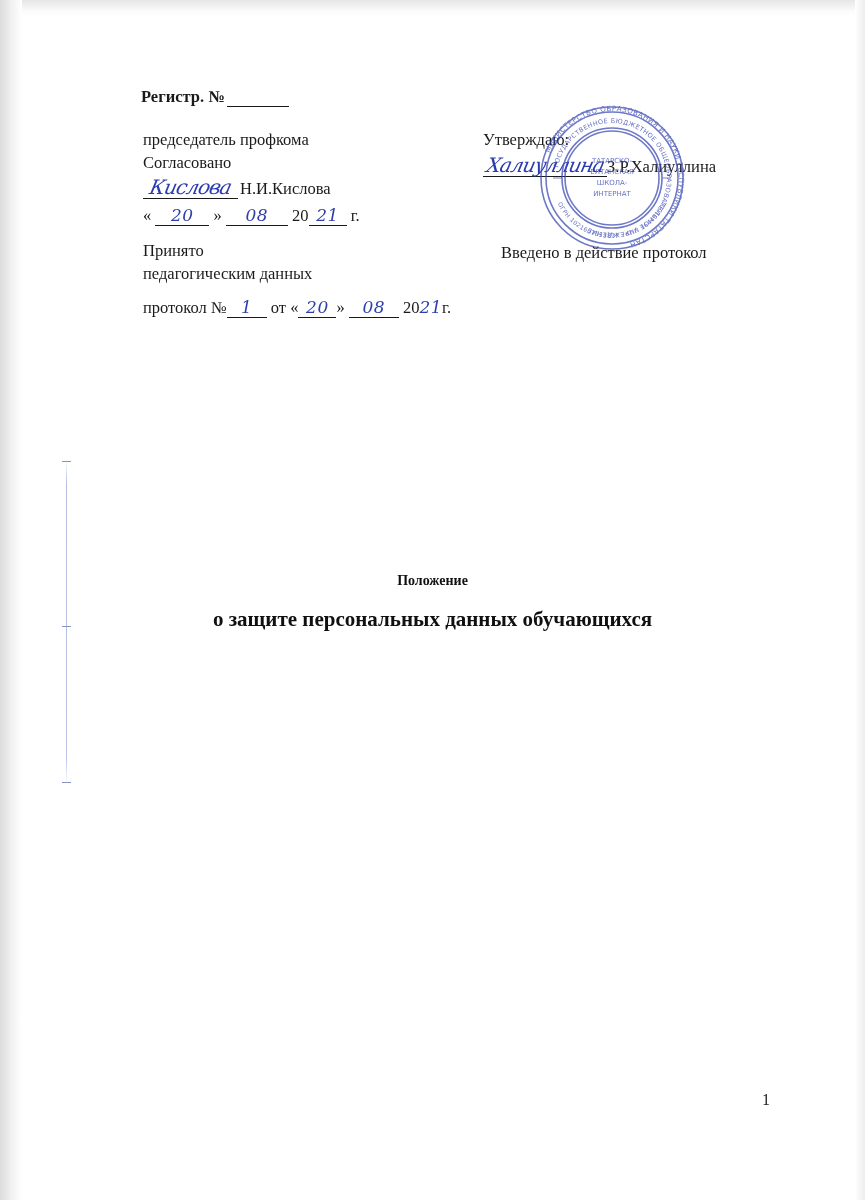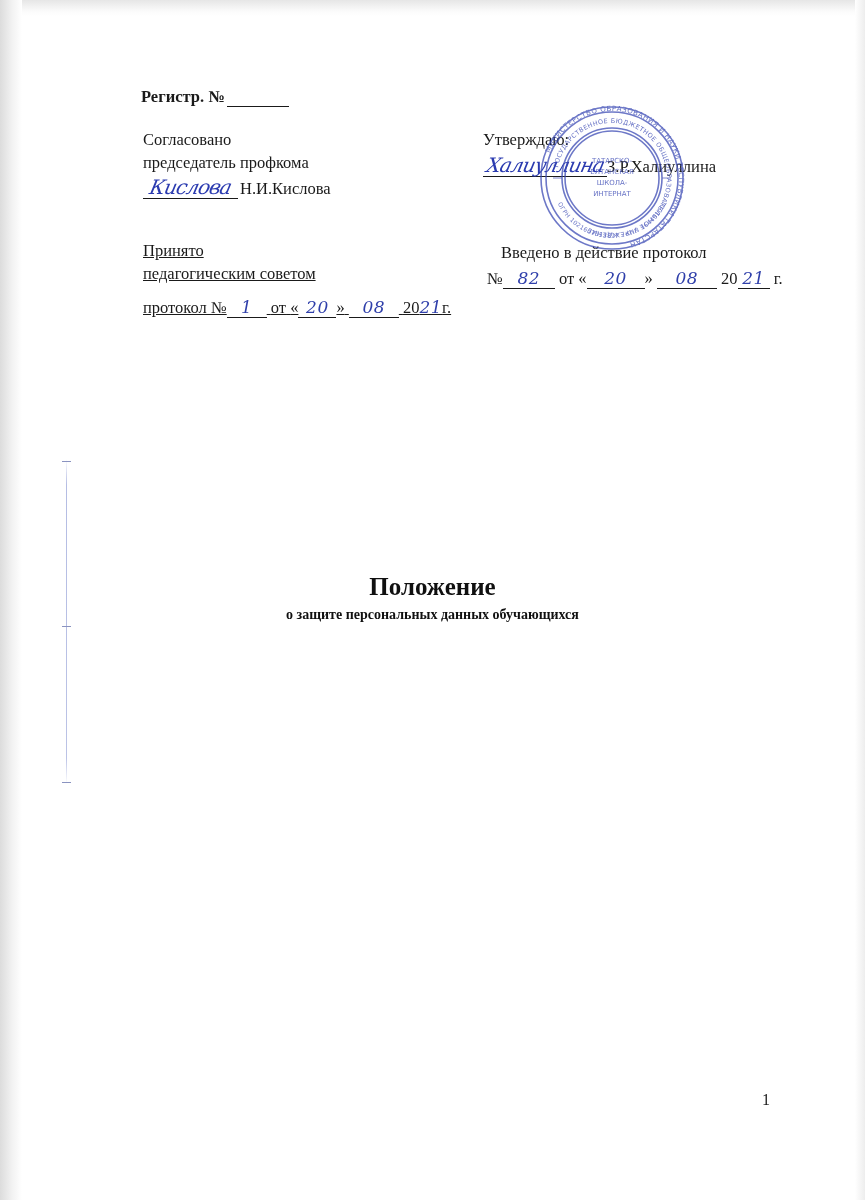--- a/index.html
+++ b/index.html
@@ -80,21 +80,20 @@
     color: #1a1a1a;
   }
   .block2-left {
     position: absolute;
     left: 143px;
     top: 238px;
     width: 330px;
     font-size: 16.5px;
     line-height: 1.42;
     color: #1a1a1a;
-    text-decoration: underline;
   }
   .block2-right {
     position: absolute;
     left: 487px;
     top: 240px;
     width: 340px;
     font-size: 16.5px;
     line-height: 1.42;
     color: #1a1a1a;
   }
@@ -126,31 +125,31 @@
     line-height: 1.05;
   }
 
   
   .title {
     position: absolute;
     left: 0;
     top: 572px;
     width: 865px;
     text-align: center;
-    font-size: 25px;
+    font-size: 14px;
     font-weight: bold;
     color: #101010;
   }
   .subtitle {
     position: absolute;
     left: 0;
     top: 606px;
     width: 865px;
     text-align: center;
-    font-size: 14px;
+    font-size: 21px;
     font-weight: bold;
     color: #101010;
   }
 
   .page-number {
     position: absolute;
     left: 762px;
     top: 1090px;
     font-size: 16px;
     color: #1a1a1a;
@@ -193,56 +192,56 @@
   <div class="scan-edge-left"></div>
   <div class="scan-edge-right"></div>
 
   <div class="doc-body">
 
     <div class="regnum">
       <span>Регистр. №</span><span class="blank"></span>
     </div>
 
     <div class="col-left">
+      <div>председатель профкома</div>
       <div>Согласовано</div>
-      <div>председатель профкома</div>
       <div style="margin-top:2px;">
         <span class="ul" style="width:95px;"><span class="hw-sig">Кислова</span></span><span style="margin-left:2px;text-align:right;">Н.И.Кислова</span>
+      </div>
+      <div style="margin-top:5px;">
+        <span>«</span>
+        <span class="ul" style="width:54px;"><span class="hw">20</span></span>
+        <span>»</span>
+        <span class="ul" style="width:62px;"><span class="hw">08</span></span>
+        <span>20</span><span class="ul" style="width:38px;"><span class="hw">21</span></span>
+        <span>г.</span>
       </div>
     </div>
 
     <div class="col-right">
       <div>Утверждаю:</div>
       <div style="margin-top:3px;">
         <span class="ul" style="width:124px;"><span class="hw-sig">Халиуллина</span></span><span>З.Р.Халиуллина</span>
       </div>
     </div>
 
     <div class="block2-left">
       <div>Принято</div>
-      <div>педагогическим советом</div>
+      <div>педагогическим данных</div>
       <div style="margin-top:9px;">
         <span>протокол №</span><span class="ul" style="width:40px;"><span class="hw">1</span></span>
         <span>от</span>
         <span>«</span><span class="ul" style="width:38px;"><span class="hw">20</span></span><span>»</span>
         <span class="ul" style="width:50px;"><span class="hw">08</span></span>
         <span>20</span><span class="hw">21</span><span>г.</span>
       </div>
     </div>
 
     <div class="block2-right">
       <div style="padding-left:14px;">Введено в действие протокол</div>
-      <div style="margin-top:3px;">
-        <span>№</span><span class="ul" style="width:52px;"><span class="hw">82</span></span>
-        <span>от</span>
-        <span>«</span><span class="ul" style="width:58px;"><span class="hw">20</span></span><span>»</span>
-        <span class="ul" style="width:60px;"><span class="hw">08</span></span>
-        <span>20</span><span class="ul" style="width:32px;"><span class="hw">21</span></span>
-        <span>г.</span>
-      </div>
     </div>
 
     <div class="stamp">
       <svg width="162" height="162" viewBox="0 0 162 162" xmlns="http://www.w3.org/2000/svg">
         <defs>
           <path id="arcOuter" d="M 81,81 m -67,0 a 67,67 0 1,1 134,0 a 67,67 0 1,1 -134,0"></path>
           <path id="arcInner" d="M 81,81 m -55,0 a 55,55 0 1,1 110,0 a 55,55 0 1,1 -110,0"></path>
           <path id="arcBottom" d="M 81,81 m -60,0 a 60,60 0 1,0 120,0"></path>
         </defs>
         <g fill="none" stroke="#3a49b4" stroke-width="1.6" opacity="0.95">

